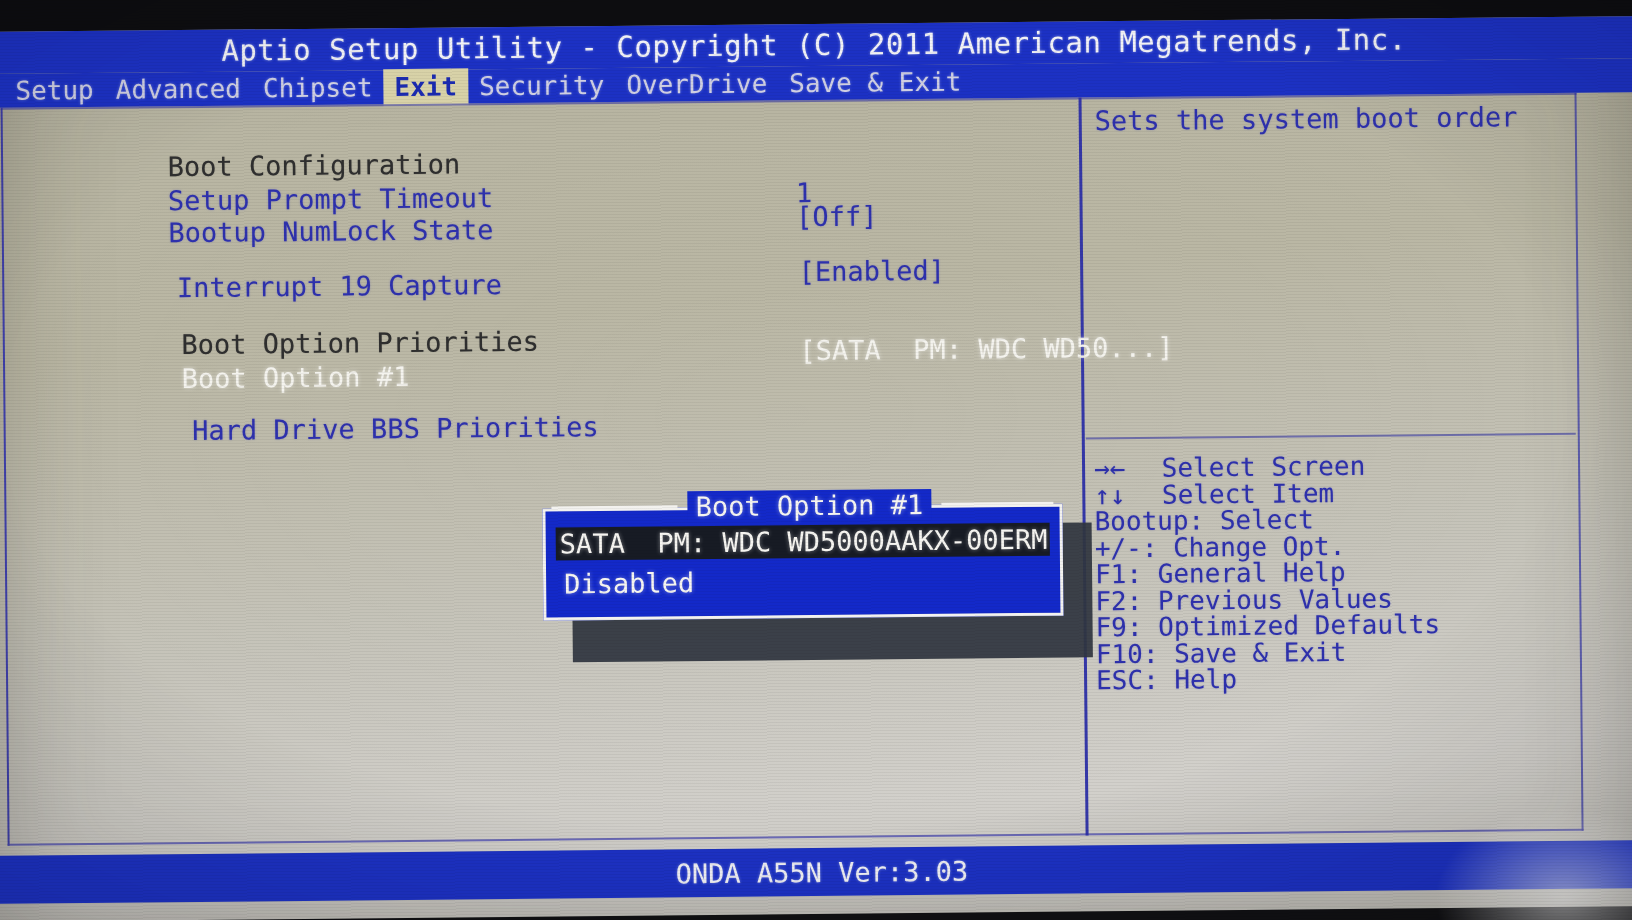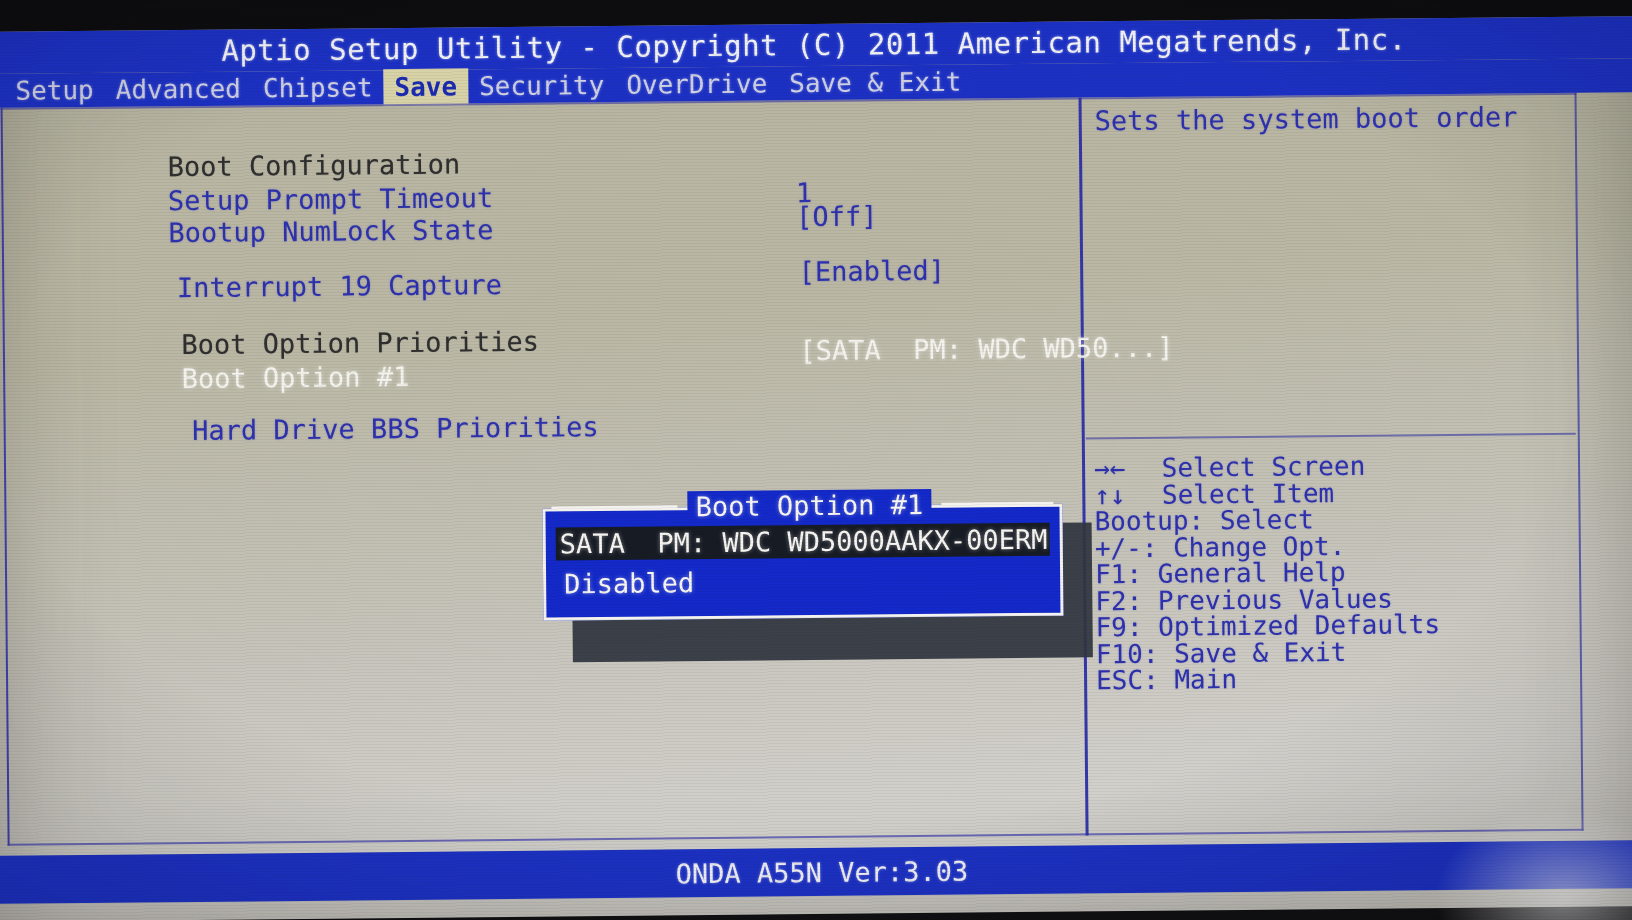--- a/index.html
+++ b/index.html
@@ -247,21 +247,21 @@
     <div class="bezel-top"></div>
 
     <div id="titlebar">
       <span>Aptio Setup Utility - Copyright (C) 2011 American Megatrends, Inc.</span>
     </div>
 
     <div id="tabbar">
       <div class="tab">Setup</div>
       <div class="tab">Advanced</div>
       <div class="tab">Chipset</div>
-      <div class="tab active">Save</div>
+      <div class="tab active">Exit</div>
       <div class="tab">Security</div>
       <div class="tab">OverDrive</div>
       <div class="tab">Save &amp; Exit</div>
     </div>
 
     <div id="body">
 
       <div class="frame-left"></div>
       <div class="frame-right"></div>
       <div class="frame-top"></div>
@@ -317,21 +317,21 @@
 
         <div class="legend">
           <div><span class="arrowkey">→←</span><span> Select Screen</span></div>
           <div><span class="arrowkey">↑↓</span><span> Select Item</span></div>
           <div><span>Bootup</span><span>:</span><span> Select</span></div>
           <div><span>+/-</span><span>:</span><span> Change Opt.</span></div>
           <div><span>F1</span><span>:</span><span> General Help</span></div>
           <div><span>F2</span><span>:</span><span> Previous Values</span></div>
           <div><span>F9</span><span>:</span><span> Optimized Defaults</span></div>
           <div><span>F10</span><span>:</span><span> Save &amp; Exit</span></div>
-          <div><span>ESC</span><span>:</span><span> Main</span></div>
+          <div><span>ESC</span><span>:</span><span> Help</span></div>
         </div>
       </div>
 
       <div id="popup-shadow"></div>
       <div id="popup">
         <div id="popup-title-wrap">
           <span class="title-rule l"></span>
           <span id="popup-title">Boot Option #1</span>
           <span class="title-rule r"></span>
         </div>

